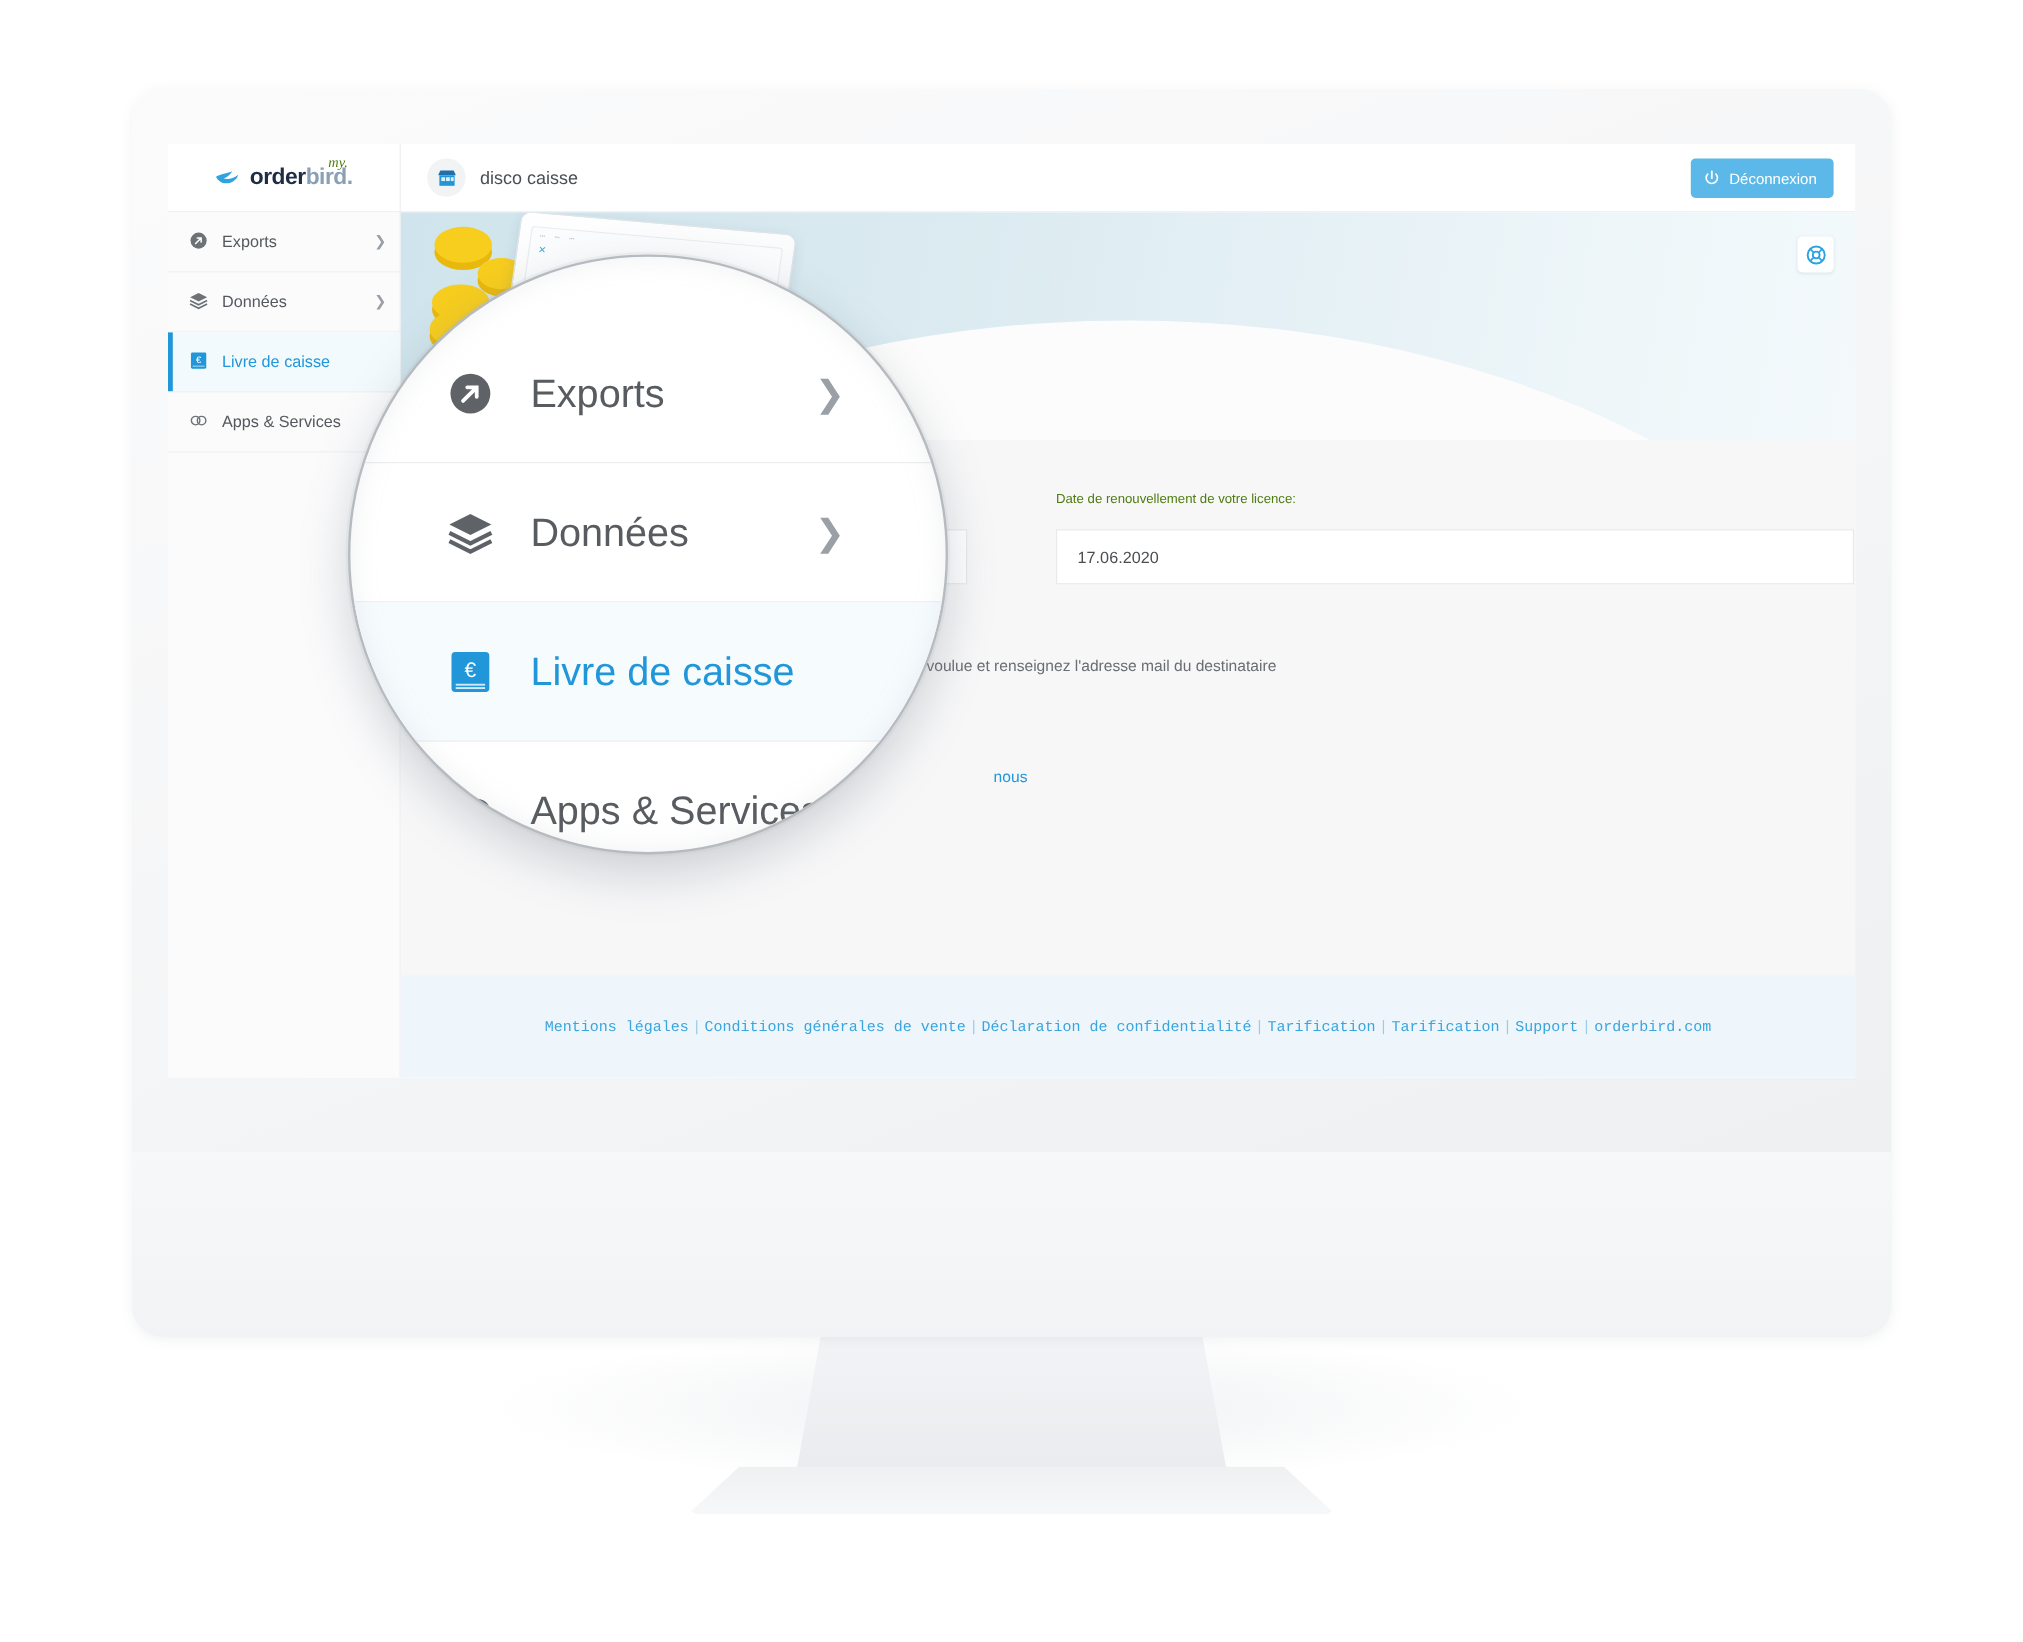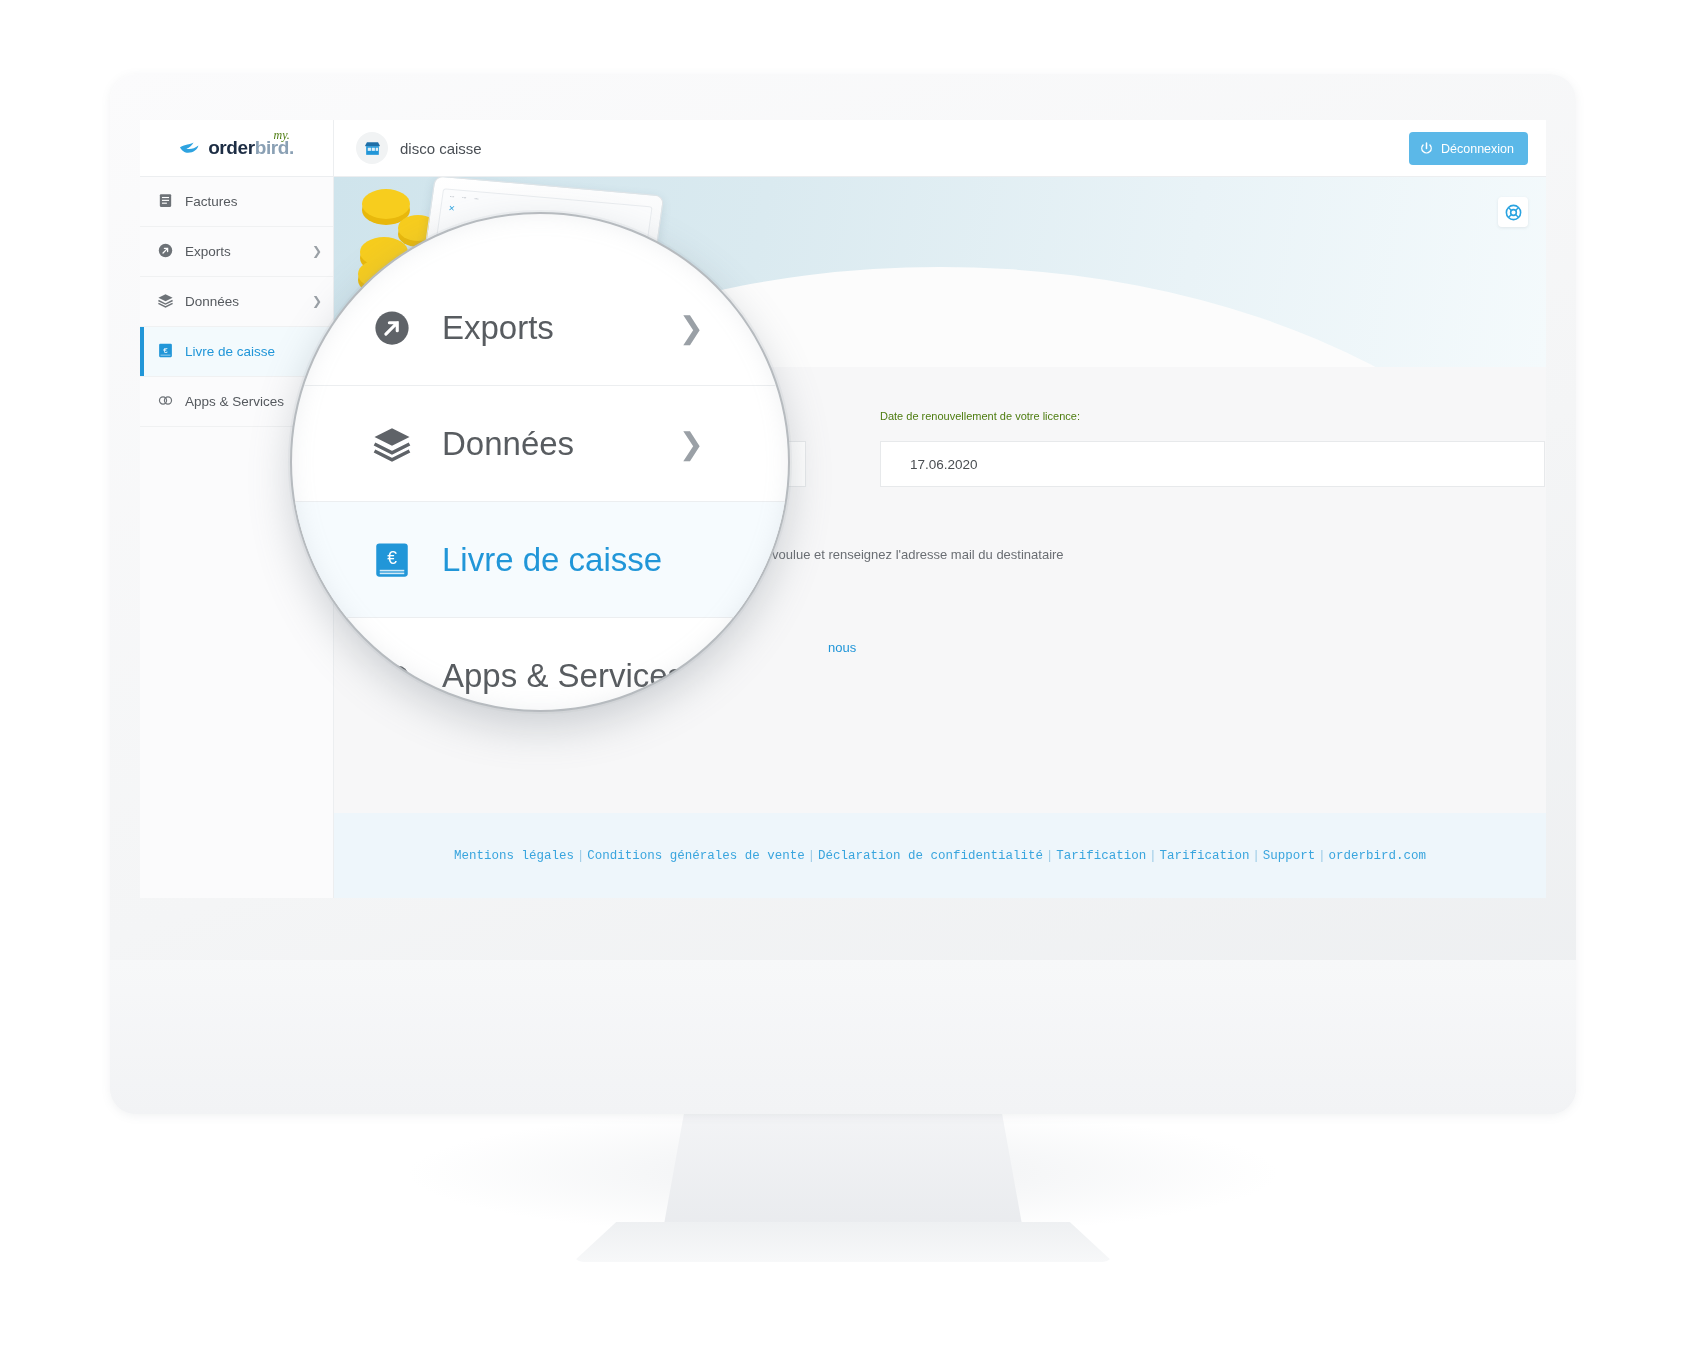--- a/index.html
+++ b/index.html
@@ -143,21 +143,21 @@
     position: absolute; right: 18px; top: 20px; width: 30px; height: 30px;
     background: #ffffff; border-radius: 4px; display: flex;
     align-items: center; justify-content: center; cursor: pointer;
     box-shadow: 0 1px 3px rgba(140,150,160,0.18);
   }
 
   .panel { position: absolute; left: 0; top: 190px; right: 0; bottom: 0; background: #f7f7f8; }
   .field-label { position: absolute; font-size: 11px; color: #4d7c0f; }
   .field-box {
     position: absolute; background: #ffffff; border: 1px solid #e7e9eb;
-    display: flex; align-items: center; padding-left: 29px;
+    display: flex; align-items: center; padding-left: 17px;
     font-size: 13.5px; color: #4a4e52;
   }
   .hint-text { position: absolute; font-size: 13px; color: #6a6e73; }
   .blue-link-frag { position: absolute; font-size: 13px; color: #2196d8; margin-left: 16px; }
 
   
   .footer {
     position: absolute; left: 0; bottom: 0; right: 0; height: 85px;
     background: #eef6fb; display: flex; align-items: center; justify-content: center;
   }
@@ -236,31 +236,20 @@
           <path d="M12 3 V12" stroke="#ffffff" stroke-width="2.4" stroke-linecap="round" fill="none"></path>
           <path d="M6.5 6.5 A7.5 7.5 0 1 0 17.5 6.5" stroke="#ffffff" stroke-width="2.2" fill="none" stroke-linecap="round"></path>
         </svg>
         <span>Déconnexion</span>
       </button>
     </div>
 
     <nav class="sidebar">
 
 
-      <div class="nav-item">
-        <span class="ico">
-          <svg viewBox="0 0 24 24" width="17" height="17">
-            <rect x="4" y="3" width="16" height="18" rx="1.5" fill="#6d7277"></rect>
-            <rect x="7" y="7" width="10" height="1.6" fill="#ffffff"></rect>
-            <rect x="7" y="11" width="10" height="1.6" fill="#ffffff"></rect>
-            <rect x="7" y="15" width="7" height="1.6" fill="#ffffff"></rect>
-          </svg>
-        </span>
-        <span class="lbl">Factures</span>
-      </div>
 
       <div class="nav-item">
         <span class="ico">
           <svg viewBox="0 0 24 24" width="17" height="17">
             <circle cx="12" cy="12" r="9.5" fill="#6d7277"></circle>
             <path d="M8.5 15.5 L15 9 M10.5 9 H15 V13.5" stroke="#ffffff" stroke-width="1.8" fill="none" stroke-linecap="round"></path>
           </svg>
         </span>
         <span class="lbl">Exports</span>
         <span class="chev">❯</span>

